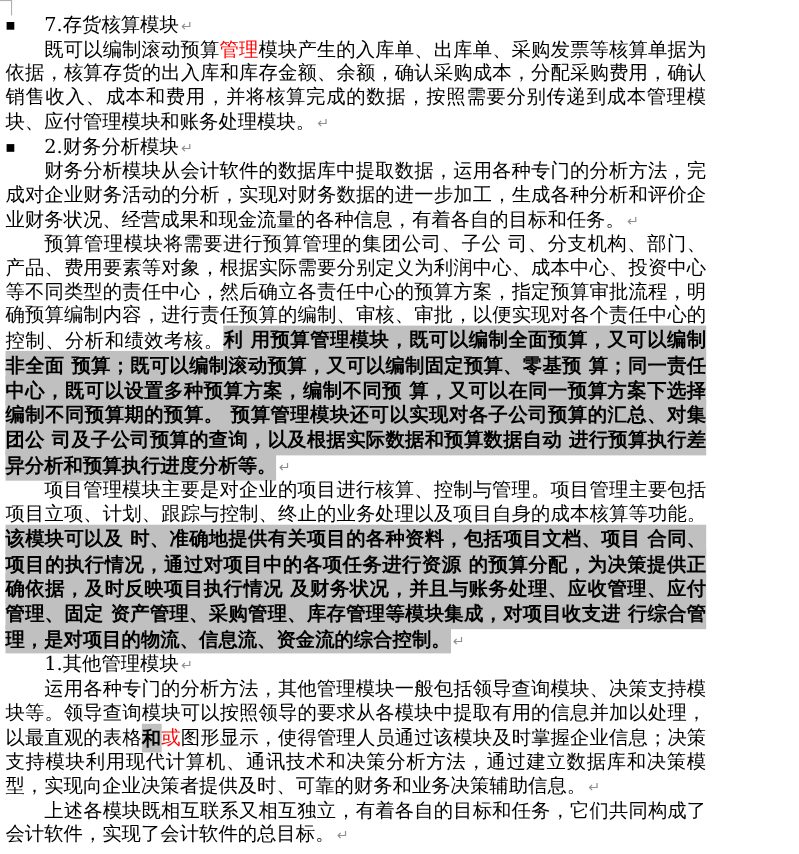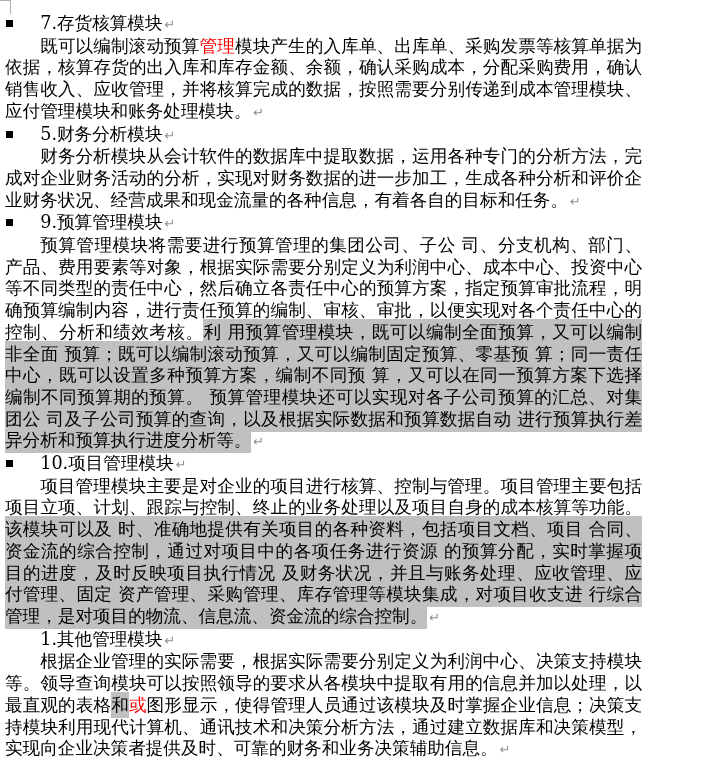--- a/index.html
+++ b/index.html
@@ -52,40 +52,40 @@
     width: 7px;
     height: 7px;
     background: #000000;
     text-indent: 0;
   }
   .hl {
     background: var(--hl-color, #c0c0c0);
     padding: 2.9px 0;
     -webkit-box-decoration-break: clone;
     box-decoration-break: clone;
+    font-weight: bold;
   }
   .red {
     color: var(--red-color, #ff0000);
   }
   .pmark {
     color: #8f8f8f;
     font-size: 13px;
     padding-left: 2px;
     font-family: "DejaVu Sans", sans-serif;
   }
 </style>
 </head>
 <body style="background: rgb(255, 255, 255); color: rgb(0, 0, 0);">
 
 <div class="corner-mark"></div>
 
 <div class="doc-area" id="doc-body">
     <p class="para heading"><span class="bullet"></span><span>7.存货核算模块</span><span class="pmark">↵</span></p>
-    <p class="para body"><span>既可以编制滚动预算</span><span class="red">管理</span><span>模块产生的入库单、出库单、采购发票等核算单据为依据，核算存货的出入库和库存金额、余额，确认采购成本，分配采购费用，确认销售收入、应收管理，并将核算完成的数据，按照需要分别传递到成本管理模块、应付管理模块和账务处理模块。</span><span class="pmark">↵</span></p>
-    <p class="para heading"><span class="bullet"></span><span>5.财务分析模块</span><span class="pmark">↵</span></p>
+    <p class="para body"><span>既可以编制滚动预算</span><span class="red">管理</span><span>模块产生的入库单、出库单、采购发票等核算单据为依据，核算存货的出入库和库存金额、余额，确认采购成本，分配采购费用，确认销售收入、成本和费用，并将核算完成的数据，按照需要分别传递到成本管理模块、应付管理模块和账务处理模块。</span><span class="pmark">↵</span></p>
+    <p class="para heading"><span class="bullet"></span><span>2.财务分析模块</span><span class="pmark">↵</span></p>
     <p class="para body"><span>财务分析模块从会计软件的数据库中提取数据，运用各种专门的分析方法，完成对企业财务活动的分析，实现对财务数据的进一步加工，生成各种分析和评价企业财务状况、经营成果和现金流量的各种信息，有着各自的目标和任务。</span><span class="pmark">↵</span></p>
-    <p class="para heading"><span class="bullet"></span><span>9.预算管理模块</span><span class="pmark">↵</span></p>
     <p class="para body"><span>预算管理模块将需要进行预算管理的集团公司、子公 司、分支机构、部门、产品、费用要素等对象，根据实际需要分别定义为利润中心、成本中心、投资中心等不同类型的责任中心，然后确立各责任中心的预算方案，指定预算审批流程，明确预算编制内容，进行责任预算的编制、审核、审批，以便实现对各个责任中心的控制、分析和绩效考核。</span><span class="hl">利 用预算管理模块，既可以编制全面预算，又可以编制非全面 预算；既可以编制滚动预算，又可以编制固定预算、零基预 算；同一责任中心，既可以设置多种预算方案，编制不同预 算，又可以在同一预算方案下选择编制不同预算期的预算。 预算管理模块还可以实现对各子公司预算的汇总、对集团公 司及子公司预算的查询，以及根据实际数据和预算数据自动 进行预算执行差异分析和预算执行进度分析等。</span><span class="pmark">↵</span></p>
-    <p class="para heading"><span class="bullet"></span><span>10.项目管理模块</span><span class="pmark">↵</span></p>
-    <p class="para body"><span>项目管理模块主要是对企业的项目进行核算、控制与管理。项目管理主要包括项目立项、计划、跟踪与控制、终止的业务处理以及项目自身的成本核算等功能。</span><span class="hl">该模块可以及 时、准确地提供有关项目的各种资料，包括项目文档、项目 合同、资金流的综合控制，通过对项目中的各项任务进行资源 的预算分配，实时掌握项目的进度，及时反映项目执行情况 及财务状况，并且与账务处理、应收管理、应付管理、固定 资产管理、采购管理、库存管理等模块集成，对项目收支进 行综合管理，是对项目的物流、信息流、资金流的综合控制。</span><span class="pmark">↵</span></p>
+    <p class="para body"><span>项目管理模块主要是对企业的项目进行核算、控制与管理。项目管理主要包括项目立项、计划、跟踪与控制、终止的业务处理以及项目自身的成本核算等功能。</span><span class="hl">该模块可以及 时、准确地提供有关项目的各种资料，包括项目文档、项目 合同、项目的执行情况，通过对项目中的各项任务进行资源 的预算分配，为决策提供正确依据，及时反映项目执行情况 及财务状况，并且与账务处理、应收管理、应付管理、固定 资产管理、采购管理、库存管理等模块集成，对项目收支进 行综合管理，是对项目的物流、信息流、资金流的综合控制。</span><span class="pmark">↵</span></p>
     <p class="para heading"><span>1.其他管理模块</span><span class="pmark">↵</span></p>
-    <p class="para body"><span>根据企业管理的实际需要，根据实际需要分别定义为利润中心、决策支持模块等。领导查询模块可以按照领导的要求从各模块中提取有用的信息并加以处理，以最直观的表格</span><span class="hl">和</span><span class="red">或</span><span>图形显示，使得管理人员通过该模块及时掌握企业信息；决策支持模块利用现代计算机、通讯技术和决策分析方法，通过建立数据库和决策模型，实现向企业决策者提供及时、可靠的财务和业务决策辅助信息。</span><span class="pmark">↵</span></p>
+    <p class="para body"><span>运用各种专门的分析方法，其他管理模块一般包括领导查询模块、决策支持模块等。领导查询模块可以按照领导的要求从各模块中提取有用的信息并加以处理，以最直观的表格</span><span class="hl">和</span><span class="red">或</span><span>图形显示，使得管理人员通过该模块及时掌握企业信息；决策支持模块利用现代计算机、通讯技术和决策分析方法，通过建立数据库和决策模型，实现向企业决策者提供及时、可靠的财务和业务决策辅助信息。</span><span class="pmark">↵</span></p>
+    <p class="para body"><span>上述各模块既相互联系又相互独立，有着各自的目标和任务，它们共同构成了会计软件，实现了会计软件的总目标。</span><span class="pmark">↵</span></p>
   </div>
 
 </body></html>

